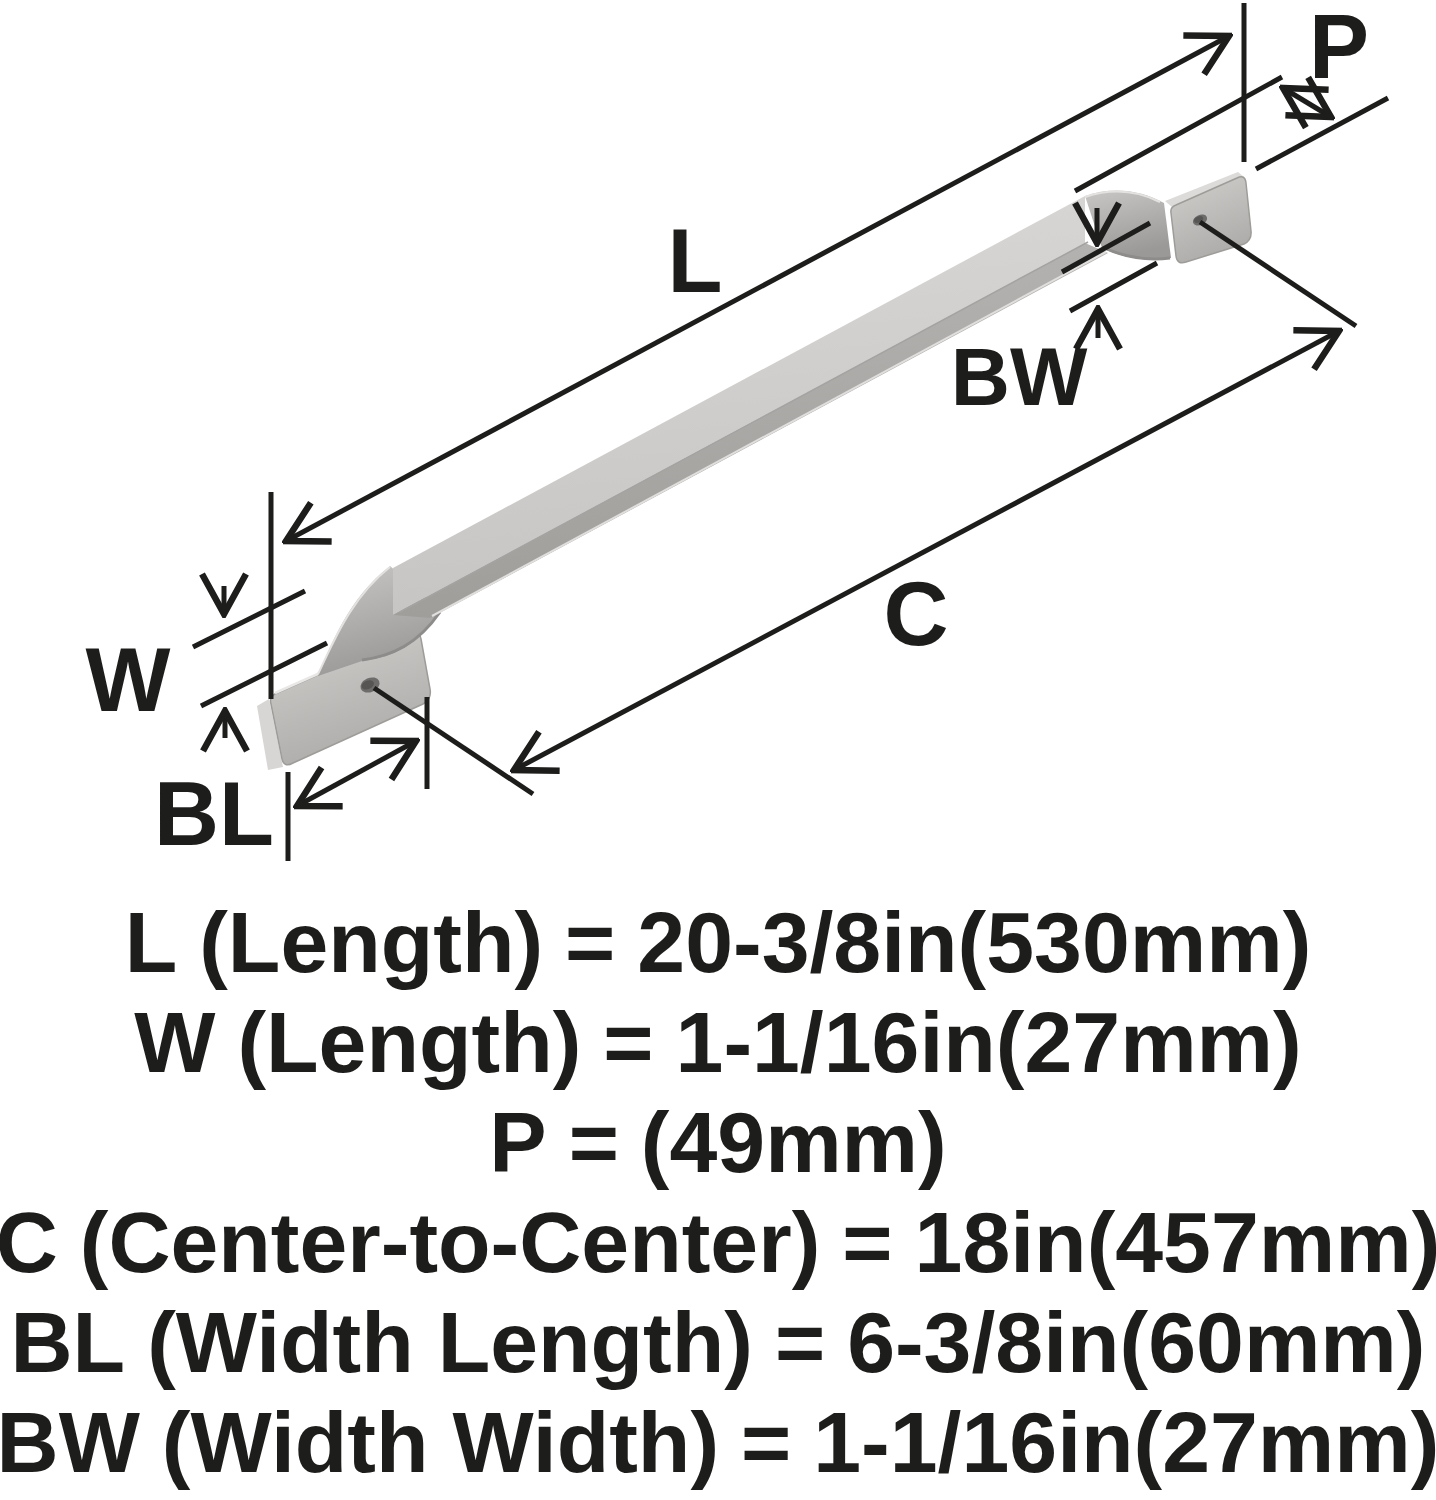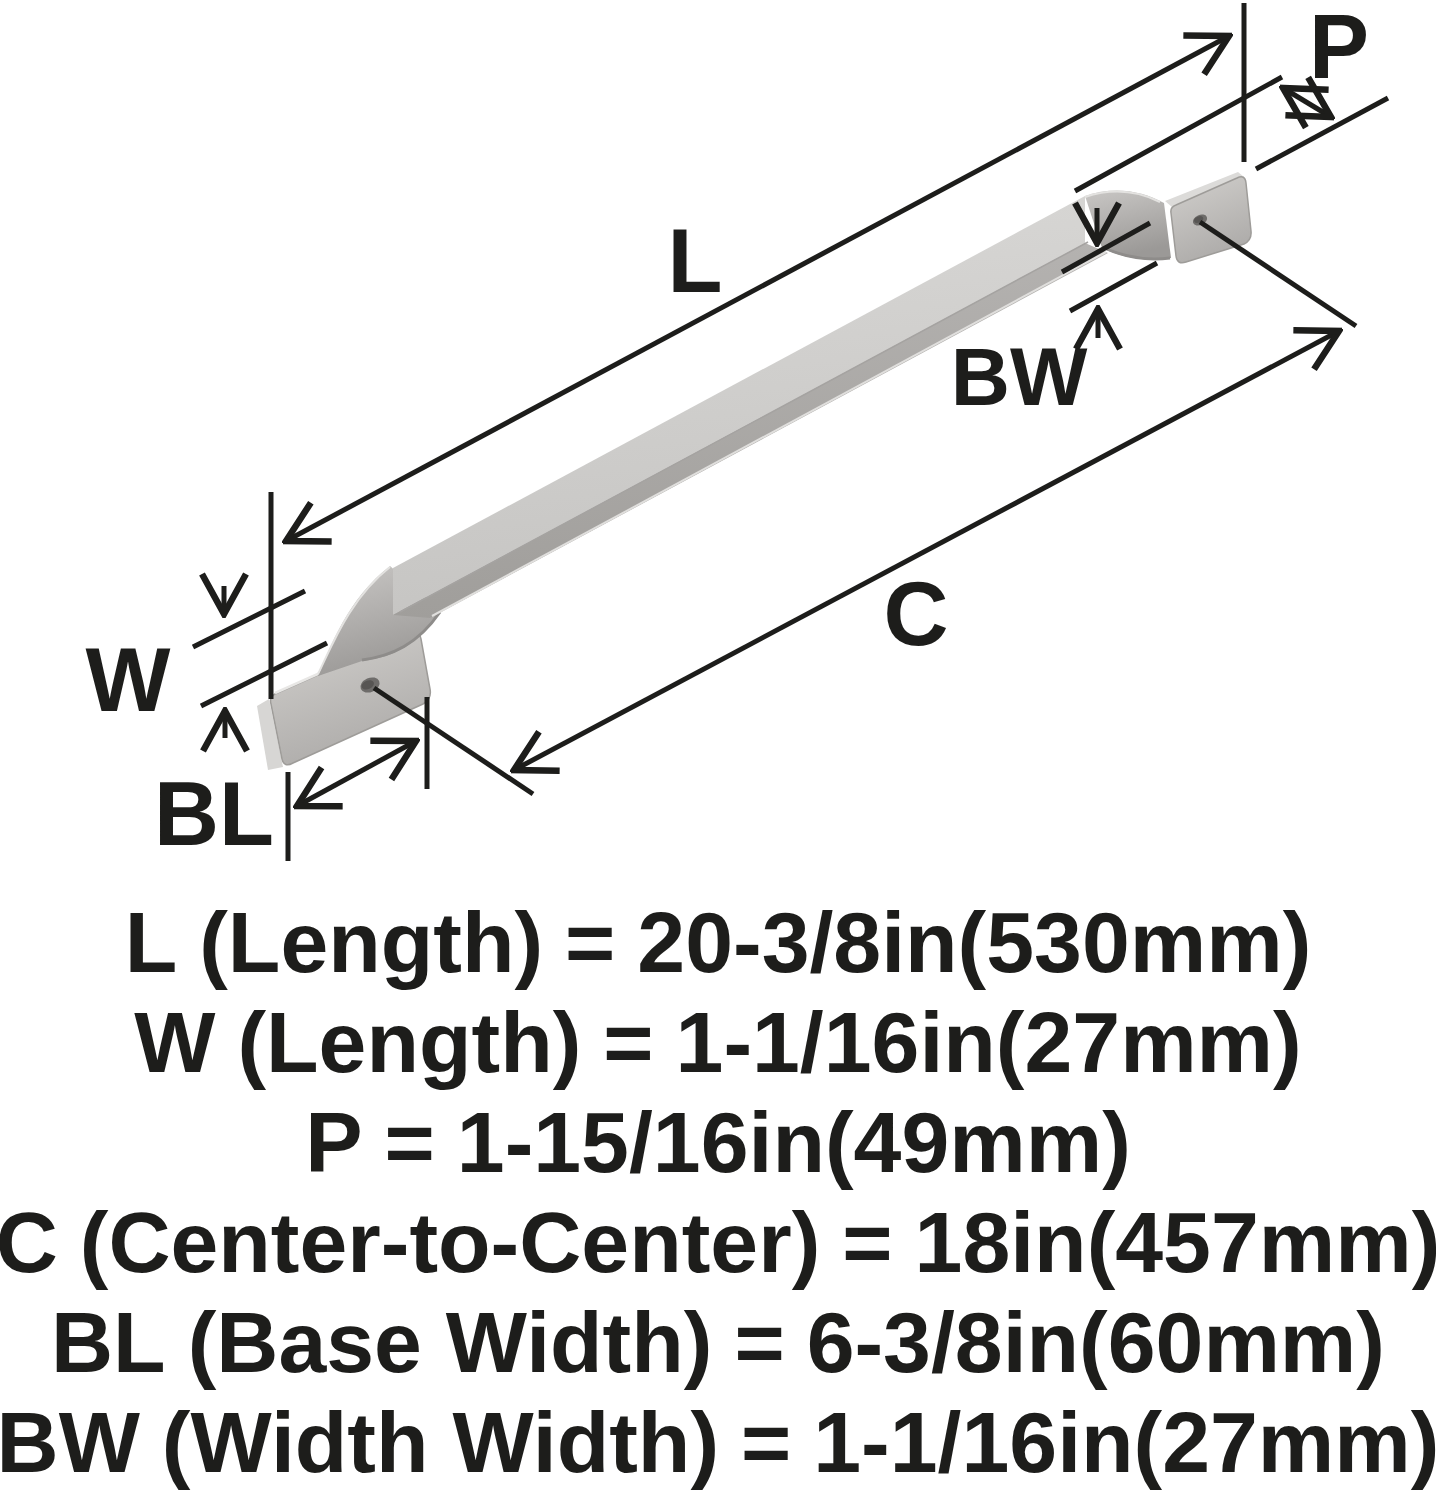--- a/index.html
+++ b/index.html
@@ -161,29 +161,29 @@
 
     <div class="spec-row">
       <span class="b gap">L</span><span class="r gap">(Length)</span><span class="b gap">=</span><span class="b">20-3/8in</span><span class="r">(530mm)</span>
     </div>
 
     <div class="spec-row">
       <span class="b gap">W</span><span class="r gap">(Length)</span><span class="b gap">=</span><span class="b">1-1/16in</span><span class="r">(27mm)</span>
     </div>
 
     <div class="spec-row">
-      <span class="b gap">P</span><span class="b gap">=</span><span class="b">1-15/16in</span><span class="r">(49mm)</span>
+      <span class="b gap">P</span><span class="b gap">=</span><span class="r">(49mm)</span>
     </div>
 
     <div class="spec-row">
       <span class="b gap">C</span><span class="r gap">(Center-to-Center)</span><span class="b gap">=</span><span class="b">18in</span><span class="r">(457mm)</span>
     </div>
 
     <div class="spec-row">
-      <span class="b gap">BL</span><span class="r gap">(Base Width)</span><span class="b gap">=</span><span class="b">6-3/8in</span><span class="r">(60mm)</span>
+      <span class="b gap">BL</span><span class="r gap">(Width Length)</span><span class="b gap">=</span><span class="b">6-3/8in</span><span class="r">(60mm)</span>
     </div>
 
     <div class="spec-row">
       <span class="b gap">BW</span><span class="r gap">(Width Width)</span><span class="b gap">=</span><span class="b">1-1/16in</span><span class="r">(27mm)</span>
     </div>
 
   </div>
 </div>
 
 </body></html>

